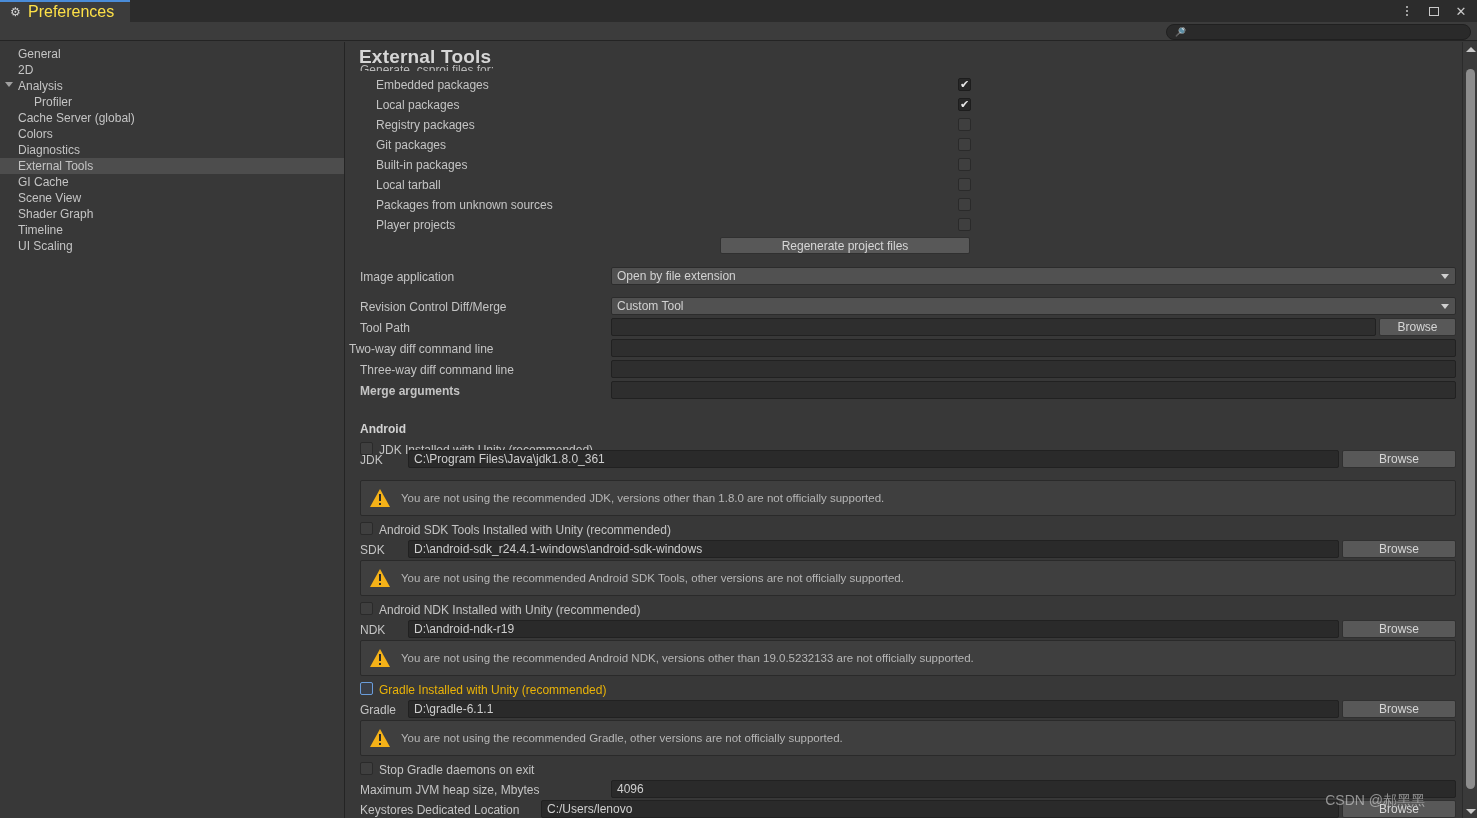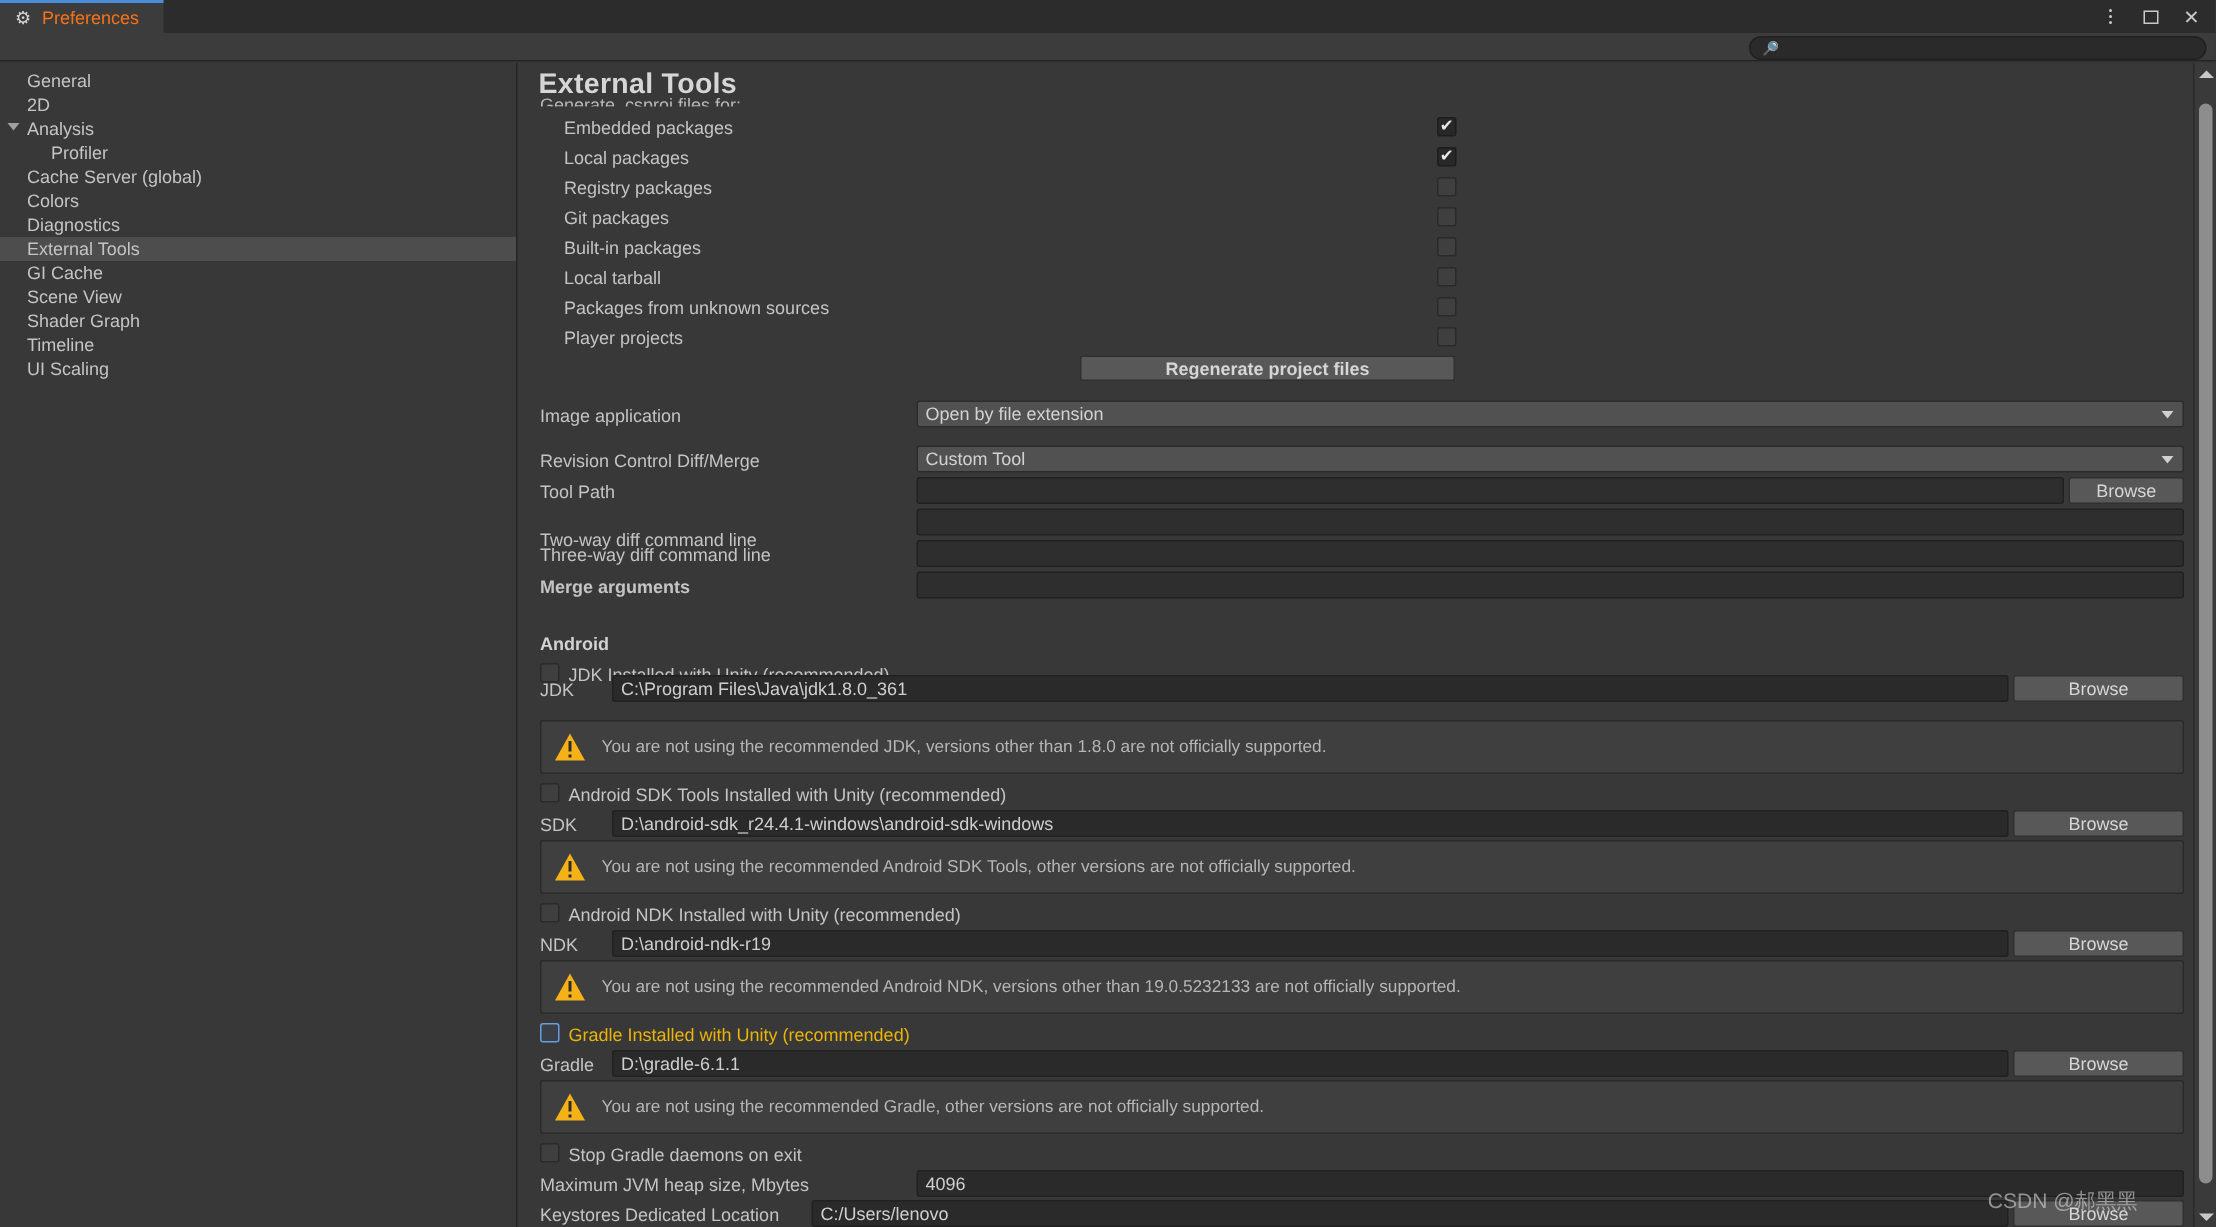--- a/index.html
+++ b/index.html
@@ -19,21 +19,21 @@
     display: flex; align-items: stretch;
   }
   .tab {
     position: relative;
     background: #3c3c3c;
     display: flex; align-items: center; gap: 6px;
     padding: 0 16px 0 10px;
     border-top: 2px solid #4a8cd8;
     height: 22px;
   }
-  .tab-label { font-size: 12px; color: #f97316; }
+  .tab-label { font-size: 16px; color: #fde047; }
   .gear {
     width: 12px; height: 12px; display: inline-block; position: relative;
     color: #d2d2d2; font-size: 12px; line-height: 12px;
   }
   .win-controls {
     margin-left: auto; display: flex; align-items: center; gap: 13px;
     padding-right: 9px; color: #c9c9c9;
   }
   .wc { width: 14px; height: 14px; display: flex; align-items: center; justify-content: center; cursor: default; }
   .kebab { display: flex; flex-direction: column; gap: 2px; align-items: center; }
@@ -256,21 +256,21 @@
         <div class="row" style="top: 153px;">
           <span class="rlabel" style="left: 30px;">Packages from unknown sources</span>
           <span class="cb empty" style="left: 612px; top: 3px;"></span>
         </div>
         <div class="row" style="top: 173px;">
           <span class="rlabel" style="left: 30px;">Player projects</span>
           <span class="cb empty" style="left: 612px; top: 3px;"></span>
         </div>
       </div>
 
-    <div class="btn" style="left:374px; top:195px; width:250px; height:17px;font-weight:bold;">Regenerate project files</div>
+    <div class="btn" style="left:374px; top:195px; width:250px; height:17px;">Regenerate project files</div>
 
     <div class="row" style="top:225px;">
       <span class="rlabel" style="left:14px;">Image application</span>
       <div class="dropdown" style="left:265px; top:0px; width:845px; height:18px;">
         <span>Open by file extension</span>
         <span class="caret"></span>
       </div>
     </div>
 
     <div class="row" style="top:255px;">
@@ -281,21 +281,21 @@
       </div>
     </div>
 
     <div class="row" style="top:276px;">
       <span class="rlabel" style="left:14px;">Tool Path</span>
       <div class="field empty" style="left:265px; top:0px; width:765px; height:18px;"></div>
       <div class="btn" style="left:1033px; top:0px; width:77px; height:18px;">Browse</div>
     </div>
 
     <div class="row" style="top:297px;">
-      <span class="rlabel" style="left:14px;margin-top:11px;">Two-way diff command line</span>
+      <span class="rlabel" style="left:3px;">Two-way diff command line</span>
       <div class="field empty" style="left:265px; top:0px; width:845px; height:18px;"></div>
     </div>
 
     <div class="row" style="top:318px;">
       <span class="rlabel" style="left:14px;">Three-way diff command line</span>
       <div class="field empty" style="left:265px; top:0px; width:845px; height:18px;"></div>
     </div>
 
     <div class="row" style="top:339px;">
       <span class="rlabel" style="left:14px;font-weight:bold;">Merge arguments</span>

